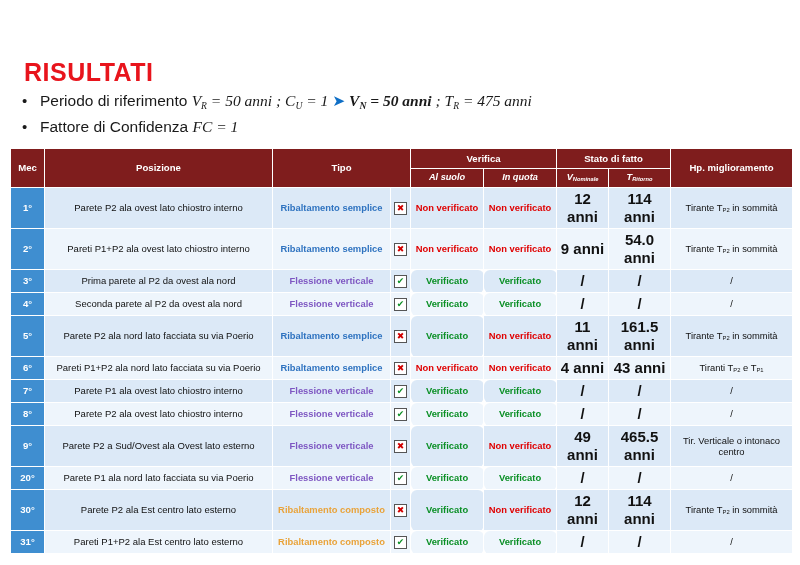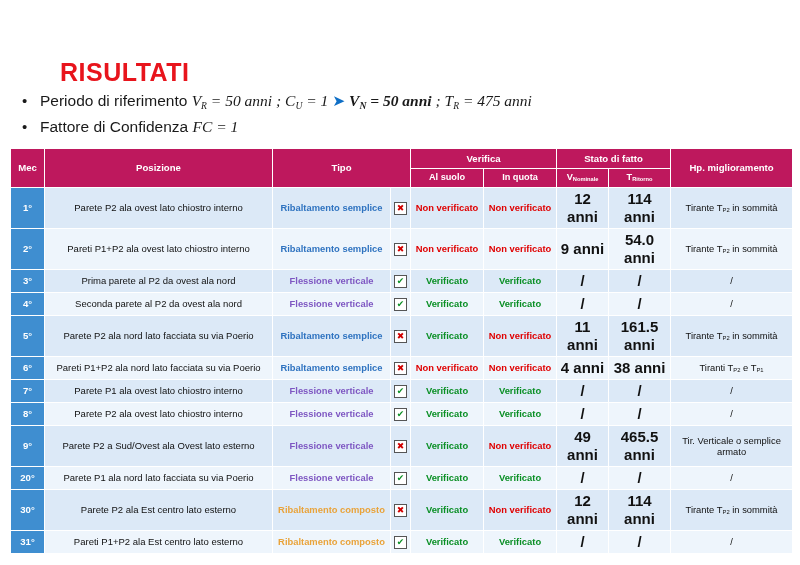--- a/index.html
+++ b/index.html
@@ -22,21 +22,20 @@
   }
   .title {
     position: absolute;
     left: 24px;
     top: 58px;
     font-size: 25px;
     font-weight: bold;
     color: #e8141c;
     letter-spacing: 0.5px;
     font-family: "Liberation Sans", sans-serif;
-    margin-left: 36px;
   }
   .bullets {
     position: absolute;
     left: 22px;
     top: 90px;
     width: 760px;
   }
   .bullet {
     display: flex;
     align-items: flex-start;
@@ -86,32 +85,33 @@
     font-size: 9.4px;
   }
   table.results th, table.results td {
     border: 1px solid #ffffff;
     padding: 2px 2px;
     text-align: center;
     vertical-align: middle;
     line-height: 1.2;
   }
   thead th {
-    background: #be185d;
+    background: #7f1d1d;
     color: #ffffff;
     font-weight: bold;
     font-size: 9.6px;
     border: 1px solid #ffffff;
   }
   thead th.tall {
     height: 34px;
   }
   .hdr-sub {
     font-size: 9.2px;
     font-weight: bold;
+    font-style: italic;
   }
   .sub-small {
     font-size: 0.62em;
     vertical-align: -0.25em;
   }
   tbody tr.odd td { background: #dce9f7; }
   tbody tr.even td { background: #eef5fc; }
   td.mec {
     background: #3f8ed0 !important;
     color: #ffffff;
@@ -139,21 +139,21 @@
     line-height: 11px;
     font-size: 9px;
     font-weight: bold;
     border: 1px solid #555;
     background: #ffffff;
     color: #d00000;
     font-family: "DejaVu Sans", sans-serif;
   }
   .chk.ok { color: #0a8f25; }
   td.ver { font-weight: bold; font-size: 9.4px; }
-  .ok-txt { color: #0a8f25; }
+  .ok-txt { color: #0a8f25; border-radius: 6px; }
   .no-txt { color: #e00000; }
   td.fatto { font-weight: bold; font-size: 15px; color: #111111; }
   .f-blue { color: #2f73c0; }
   .f-red { color: #e00000; }
   .f-org { color: #e9a33a; }
   td.hp { font-size: 9.4px; color: #111111; }
 </style>
 </head>
 <body>
 
@@ -261,21 +261,21 @@
           <td class="hp">Tirante T<span class="sub-small">P2</span> in sommità</td>
         </tr>
         <tr class="even">
           <td class="mec">6°</td>
           <td class="pos">Pareti P1+P2 ala nord lato facciata su via Poerio</td>
           <td class="tipo tipo-rib">Ribaltamento semplice</td>
           <td><span class="chk">✖</span></td>
           <td class="ver no-txt">Non verificato</td>
           <td class="ver no-txt">Non verificato</td>
           <td class="fatto f-blue">4 anni</td>
-          <td class="fatto f-blue">38 anni</td>
+          <td class="fatto f-blue">43 anni</td>
           <td class="hp">Tiranti T<span class="sub-small">P2</span> e T<span class="sub-small">P1</span></td>
         </tr>
         <tr class="odd">
           <td class="mec">7°</td>
           <td class="pos">Parete P1 ala ovest lato chiostro interno</td>
           <td class="tipo tipo-fle">Flessione verticale</td>
           <td><span class="chk ok">✔</span></td>
           <td class="ver ok-txt">Verificato</td>
           <td class="ver ok-txt">Verificato</td>
           <td class="fatto ">/</td>
@@ -295,21 +295,21 @@
         </tr>
         <tr class="odd">
           <td class="mec">9°</td>
           <td class="pos">Parete P2 a Sud/Ovest ala Ovest lato esterno</td>
           <td class="tipo tipo-fle">Flessione verticale</td>
           <td><span class="chk">✖</span></td>
           <td class="ver ok-txt">Verificato</td>
           <td class="ver no-txt">Non verificato</td>
           <td class="fatto f-red">49 anni</td>
           <td class="fatto f-red">465.5 anni</td>
-          <td class="hp">Tir. Verticale o semplice armato</td>
+          <td class="hp">Tir. Verticale o intonaco centro</td>
         </tr>
         <tr class="even">
           <td class="mec">20°</td>
           <td class="pos">Parete P1 ala nord lato facciata su via Poerio</td>
           <td class="tipo tipo-fle">Flessione verticale</td>
           <td><span class="chk ok">✔</span></td>
           <td class="ver ok-txt">Verificato</td>
           <td class="ver ok-txt">Verificato</td>
           <td class="fatto ">/</td>
           <td class="fatto ">/</td>

